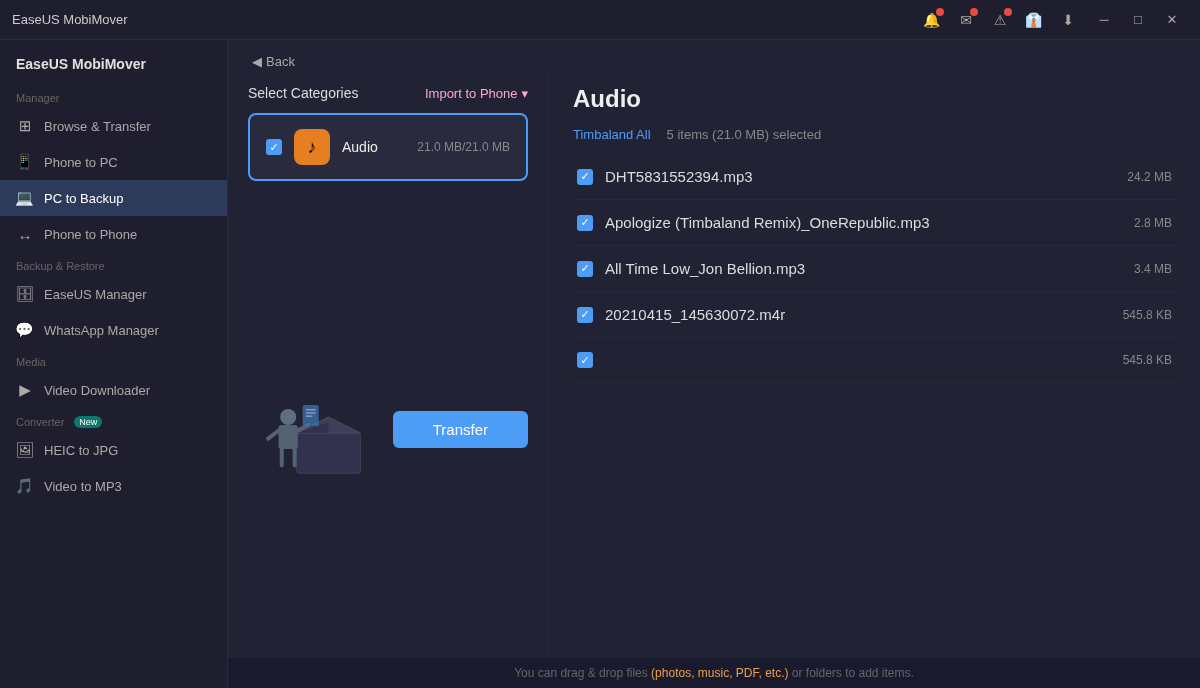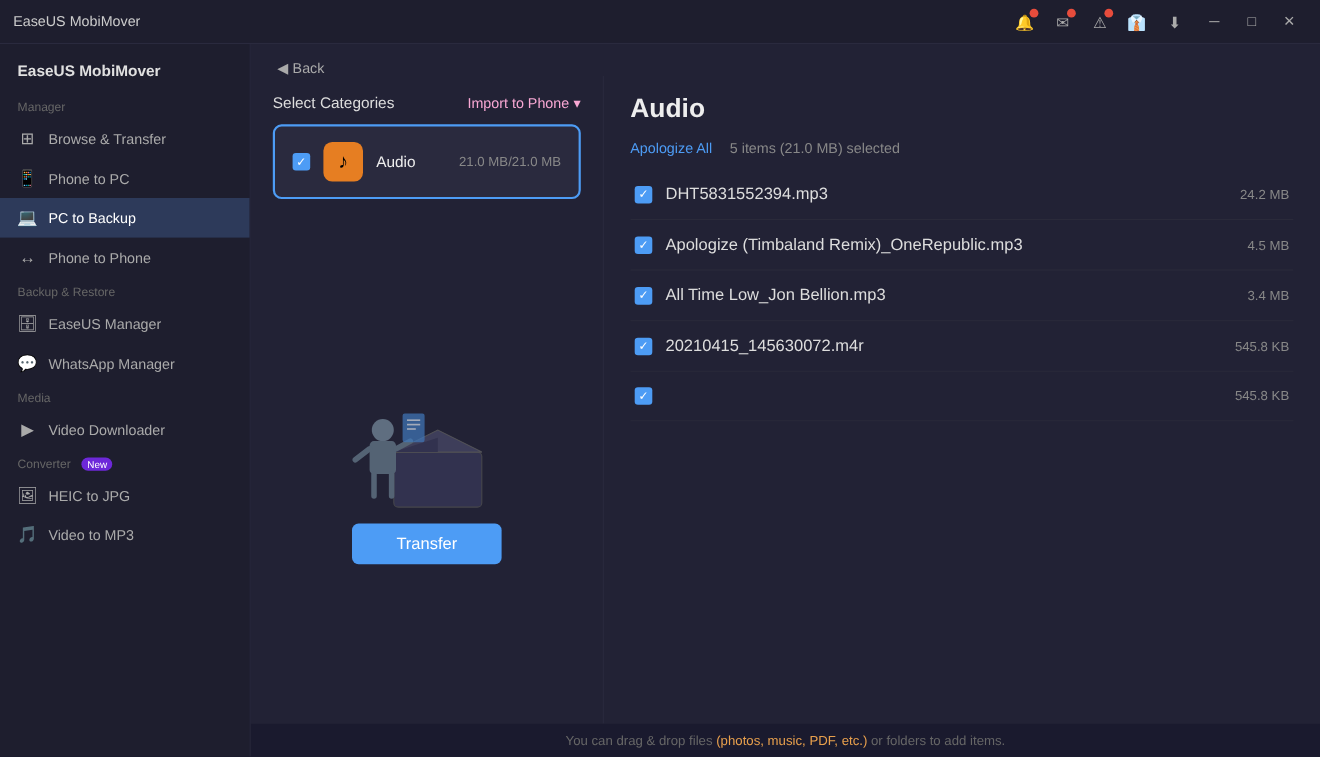--- a/index.html
+++ b/index.html
@@ -93,21 +93,21 @@
       border-radius: 0;
     }
     .sidebar-item.active { background: #2d3a5a; color: #ffffff; }
     .sidebar-icon {
       width: 18px; height: 18px;
       display: flex; align-items: center; justify-content: center;
       font-size: 15px;
       flex-shrink: 0;
     }
     .badge-new {
-      background: #6d28d9;
+      background: #0f766e;
       color: white;
       font-size: 9px;
       padding: 1px 5px;
       border-radius: 8px;
       margin-left: 4px;
     }
 
     
     .content {
       flex: 1;
@@ -190,21 +190,21 @@
     }
     .category-size {
       margin-left: auto;
       font-size: 12px;
       color: #888;
     }
 
     
     .illustration-area {
       display: flex;
-      flex-direction: column;
+      flex-direction: row;
       align-items: center;
       justify-content: center;
       flex: 1;
       padding: 20px 0;
     }
     .illustration-svg {
       width: 180px;
       height: 130px;
       opacity: 0.7;
     }
@@ -443,34 +443,34 @@
             <line x1="72" y1="54" x2="80" y2="54" stroke="white" stroke-width="1.5" opacity="0.8"></line>
           </svg>
 
           <button class="transfer-btn">Transfer</button>
         </div>
       </div>
 
       <div class="file-panel">
         <div class="file-panel-title">Audio</div>
         <div class="file-panel-toolbar">
-          <button class="deselect-btn">Apologize All</button>
+          <button class="deselect-btn">Timbaland All</button>
           <span class="selected-count">5 items (21.0 MB) selected</span>
         </div>
         <div class="file-list">
 
         <div class="file-item">
     <div class="file-checkbox">✓</div>
     <span class="file-name">DHT5831552394.mp3</span>
     <span class="file-size">24.2 MB</span>
   </div>
             <div class="file-item">
     <div class="file-checkbox">✓</div>
     <span class="file-name">Apologize (Timbaland Remix)_OneRepublic.mp3</span>
-    <span class="file-size">4.5 MB</span>
+    <span class="file-size">2.8 MB</span>
   </div>
             <div class="file-item">
     <div class="file-checkbox">✓</div>
     <span class="file-name">All Time Low_Jon Bellion.mp3</span>
     <span class="file-size">3.4 MB</span>
   </div>
             <div class="file-item">
     <div class="file-checkbox">✓</div>
     <span class="file-name">20210415_145630072.m4r</span>
     <span class="file-size">545.8 KB</span>

